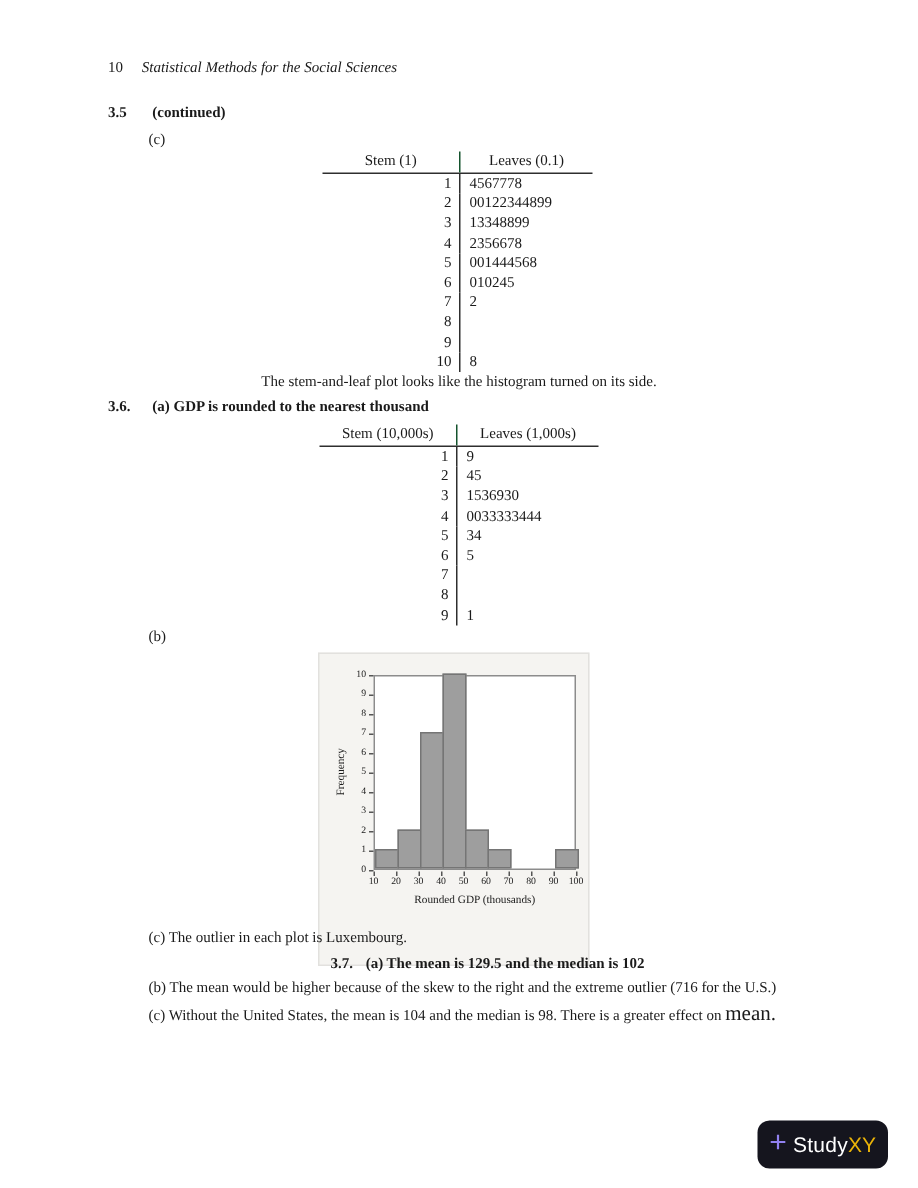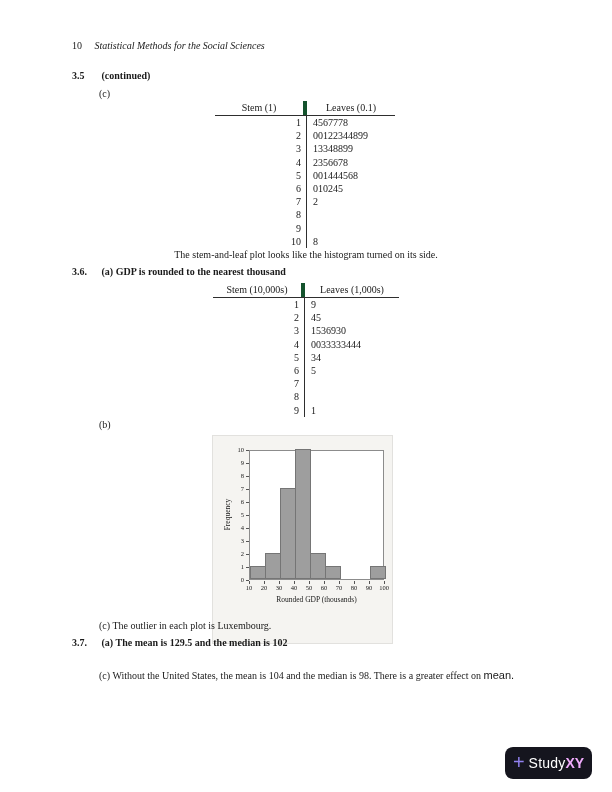--- a/index.html
+++ b/index.html
@@ -15,21 +15,21 @@
   .runhead { top:40px; left:72px; width:470px; }
   .runhead .pgnum { display:inline-block; margin-right:10px; }
 
   .secline { left:72px; width:500px;font-weight:bold; }
   .secnum { display:inline-block; width:27px; }
   .subline { left:99px; width:480px; }
 
   
   .sl-table { position:absolute; }
   .sl-head { display:flex; height:15px; line-height:14px; border-bottom:1px solid #2e2e2e; }
-  .sl-head .h-stem { width:92px; text-align:center; border-right:4px solid #14532d; }
+  .sl-head .h-stem { width:92px; text-align:center; border-right:1px solid #14532d; }
   .sl-head .h-leaf { flex:1; text-align:center; }
   .sl-row { display:flex; height:13.2px; line-height:13.2px; }
   .sl-stem { width:92px; text-align:right; padding-right:5px; border-right:1px solid #2e2e2e; }
   .sl-leaf { flex:1; padding-left:6px; white-space:pre; }
 
   .caption { left:0; width:612px; text-align:center; }
 
   
   .hist-panel {
     left:212px; top:435px; width:181px; height:209px;
@@ -39,32 +39,32 @@
     position:absolute; left:36px; top:14px; width:135px; height:130px;
     background:#ffffff; border:1px solid #8c8c8c;
   }
   .bar { position:absolute; bottom:0; border:1px solid #757575; }
   .ytick-label { position:absolute; width:20px; text-align:right; font-size:6.5px; line-height:8px; }
   .xtick-label { position:absolute; width:18px; text-align:center; font-size:6.5px; line-height:8px; }
   .tickmark { position:absolute; background:#555; }
   .axis-label { position:absolute; text-align:center; font-size:7.5px; }
 
   .footline { left:99px; width:500px; }
-  .emph-sans { font-family:Liberation Sans, sans-serif; font-size:11px; }
+  .emph-sans { font-family:Liberation Serif, serif; font-size:14px; }
 
   
   .logo-badge {
     left:505px; top:747px; width:87px; height:32px;
     background:#15151e; border-radius:8px;
     display:flex; align-items:center; justify-content:center; gap:4px;
     font-family:"Liberation Sans", sans-serif; position:absolute;
   }
   .logo-plus { color:#9181f0; font-size:20px; font-weight:300; line-height:20px; margin-top:-2px; }
   .logo-study { color:#ffffff; font-size:14px; font-weight:normal; letter-spacing:0.2px; }
-  .logo-xy { color:#f0abfc; font-size:14px; font-weight:bold; }
+  .logo-xy { color:#eab308; font-size:14px; font-weight:normal; }
 </style>
 </head>
 <body>
 
 <div class="page">
 
   <div class="abs runhead">
     <span class="pgnum">10</span>
     <span class="italic">Statistical Methods for the Social Sciences</span>
   </div>
@@ -229,24 +229,25 @@
       <div class="xtick-label" style="left: 132px; top: 148px;">80</div>
       <div class="tickmark" style="left: 141px; top: 145px; width: 1px; height: 3px;"></div>
       <div class="xtick-label" style="left: 147px; top: 148px;">90</div>
       <div class="tickmark" style="left: 156px; top: 145px; width: 1px; height: 3px;"></div>
       <div class="xtick-label" style="left: 162px; top: 148px;">100</div>
       <div class="tickmark" style="left: 171px; top: 145px; width: 1px; height: 3px;"></div>
     </div>
 
   <div class="abs footline" style="top:620px;">(c) The outlier in each plot is Luxembourg.</div>
 
-  <div class="abs secline" style="top:637px;">
+  <div class="abs secline" style="top:637px;text-align:center;">
     <span class="secnum">3.7.</span>
     <span>(a) The mean is 129.5 and the median is 102</span>
   </div>
+  <div class="abs footline" style="top:653px;">(b) The mean would be higher because of the skew to the right and the extreme outlier (716 for the U.S.)</div>
   <div class="abs footline" style="top:669px;">
     <span>(c) Without the United States, the mean is 104 and the median is 98. There is a greater effect on </span><span class="emph-sans">mean.</span>
   </div>
 
   <div class="logo-badge">
     <span class="logo-plus">+</span>
     <span><span class="logo-study">Study</span><span class="logo-xy">XY</span></span>
   </div>
 
 </div>

